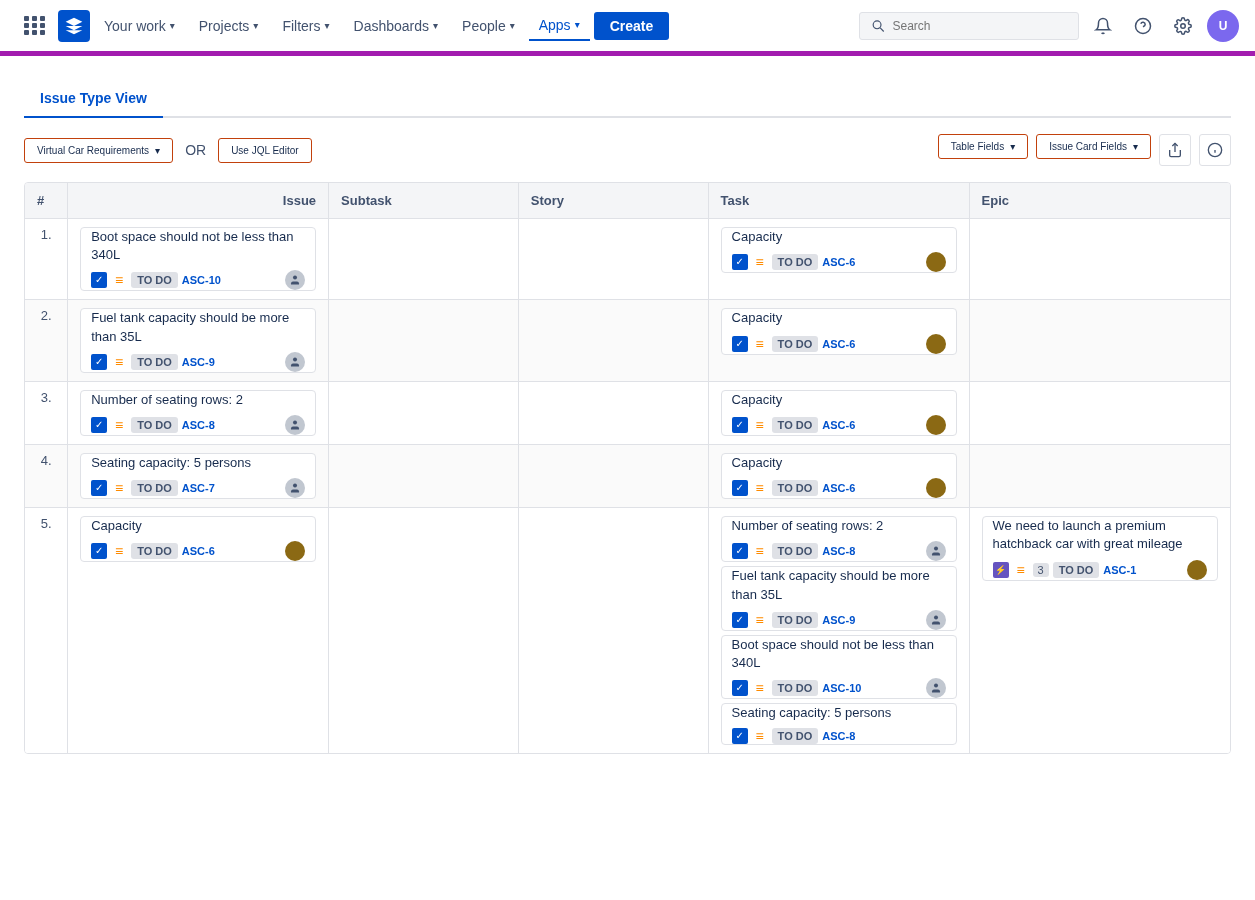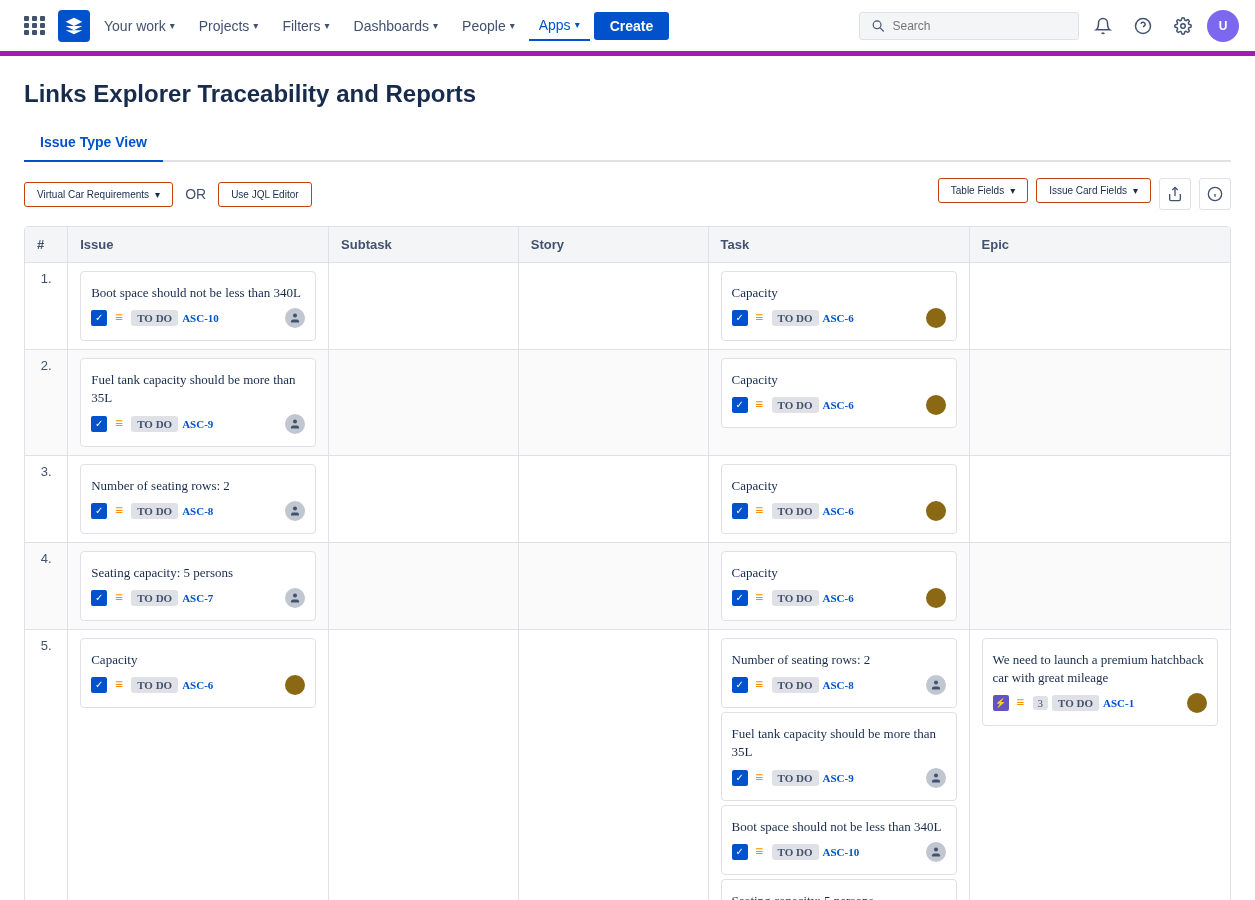--- a/index.html
+++ b/index.html
@@ -68,30 +68,30 @@
     }
     th:last-child { border-right: none; }
     td {
       padding: 8px 12px; vertical-align: top;
       border-bottom: 1px solid #dfe1e6; border-right: 1px solid #dfe1e6; font-size: 13px;
     }
     td:last-child { border-right: none; }
     tr:last-child td { border-bottom: none; }
     .row-num { color: #42526e; font-size: 13px; text-align: center; width: 36px; }
     .col-num { width: 36px; }
-    .col-issue { width: 220px; }
+    .col-issue { width: 220px; text-align: right; }
     .col-subtask { width: 160px; }
     .col-story { width: 160px; }
     .col-task { width: 220px; }
     .col-epic { width: 220px; }
 
     
     .issue-card {
-      border: 1px solid #dfe1e6; border-radius: 4px; padding: 12px 10px;
-      background: #fff; margin-bottom: 4px; font-family: Liberation Serif, serif;
+      border: 1px solid #dfe1e6; border-radius: 4px; padding: 0 10px;
+      background: #fff; margin-bottom: 4px;
     }
     .issue-card:last-child { margin-bottom: 0; }
     .issue-title { font-size: 13px; color: #172b4d; margin-bottom: 6px; line-height: 1.4; }
     .card-footer { display: flex; align-items: center; gap: 4px; flex-wrap: wrap; }
     .badge-check {
       width: 16px; height: 16px; background: #0052cc; border-radius: 2px;
       display: flex; align-items: center; justify-content: center;
     }
     .badge-check::after { content: '✓'; color: #fff; font-size: 10px; line-height: 1; }
     .badge-priority {
@@ -195,21 +195,20 @@
   <button class="nav-icon-btn">
     <svg width="18" height="18" viewBox="0 0 24 24" fill="none" stroke="#42526e" stroke-width="2">
         <circle cx="12" cy="12" r="3"></circle>
         <path d="M19.4 15a1.65 1.65 0 0 0 .33 1.82l.06.06a2 2 0 0 1-2.83 2.83l-.06-.06a1.65 1.65 0 0 0-1.82-.33 1.65 1.65 0 0 0-1 1.51V21a2 2 0 0 1-4 0v-.09A1.65 1.65 0 0 0 9 19.4a1.65 1.65 0 0 0-1.82.33l-.06.06a2 2 0 0 1-2.83-2.83l.06-.06A1.65 1.65 0 0 0 4.68 15a1.65 1.65 0 0 0-1.51-1H3a2 2 0 0 1 0-4h.09A1.65 1.65 0 0 0 4.6 9a1.65 1.65 0 0 0-.33-1.82l-.06-.06a2 2 0 0 1 2.83-2.83l.06.06A1.65 1.65 0 0 0 9 4.68a1.65 1.65 0 0 0 1-1.51V3a2 2 0 0 1 4 0v.09a1.65 1.65 0 0 0 1 1.51 1.65 1.65 0 0 0 1.82-.33l.06-.06a2 2 0 0 1 2.83 2.83l-.06.06A1.65 1.65 0 0 0 19.4 9a1.65 1.65 0 0 0 1.51 1H21a2 2 0 0 1 0 4h-.09a1.65 1.65 0 0 0-1.51 1z"></path>
       </svg>
   </button>
   <div class="avatar">U</div>
 </nav>
 
 <div class="page">
-  <h1 class="page-title">Links Explorer Traceability and Reports</h1>
 
   <div class="tabs">
     <div class="tab active">Issue Type View</div>
   </div>
 
   <div class="filters-row">
     <button class="filter-btn">
       <span>Virtual Car Requirements</span>
       <span>▾</span>
     </button>

